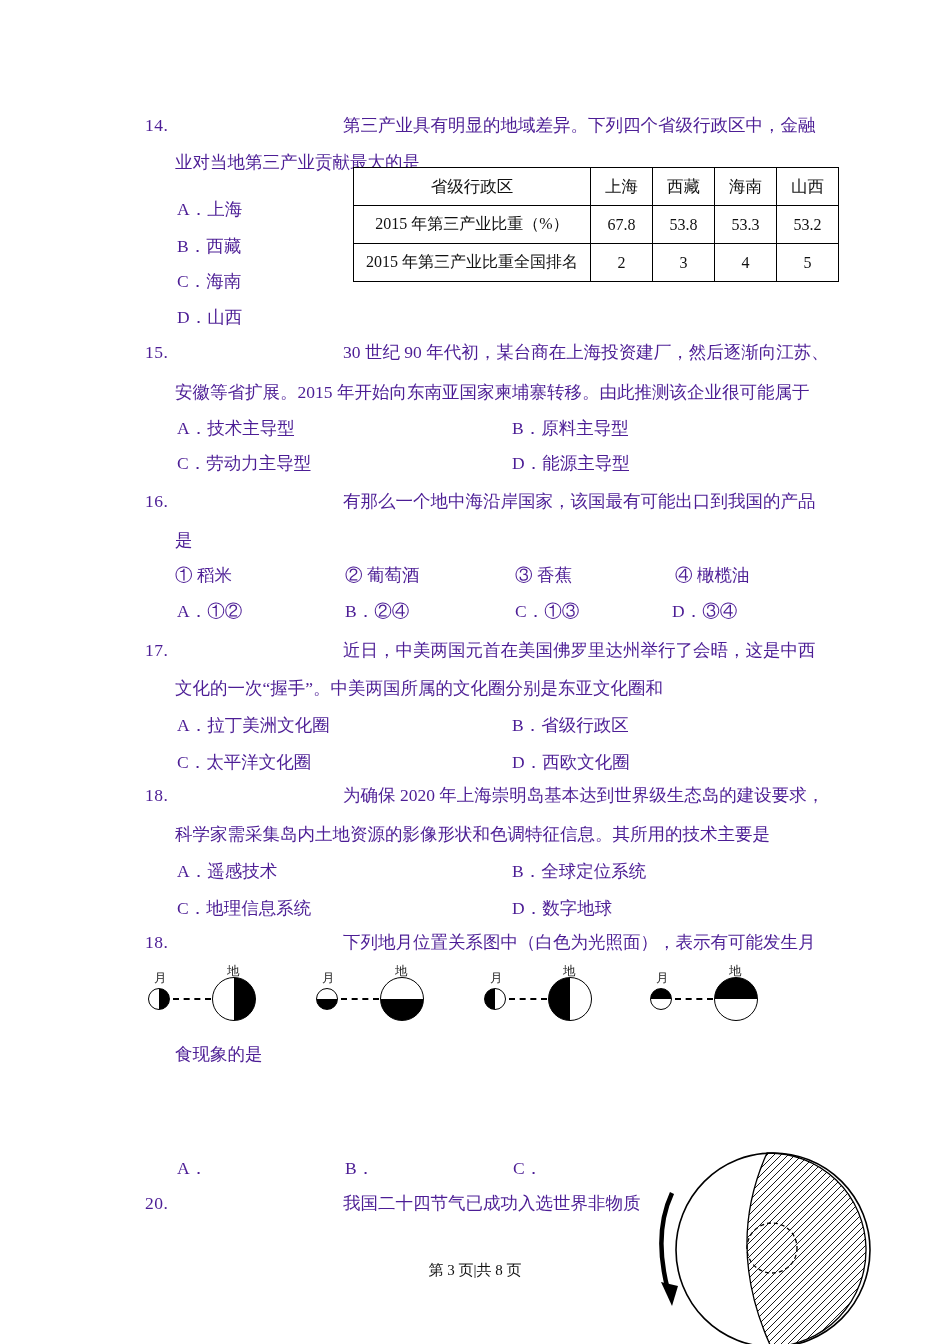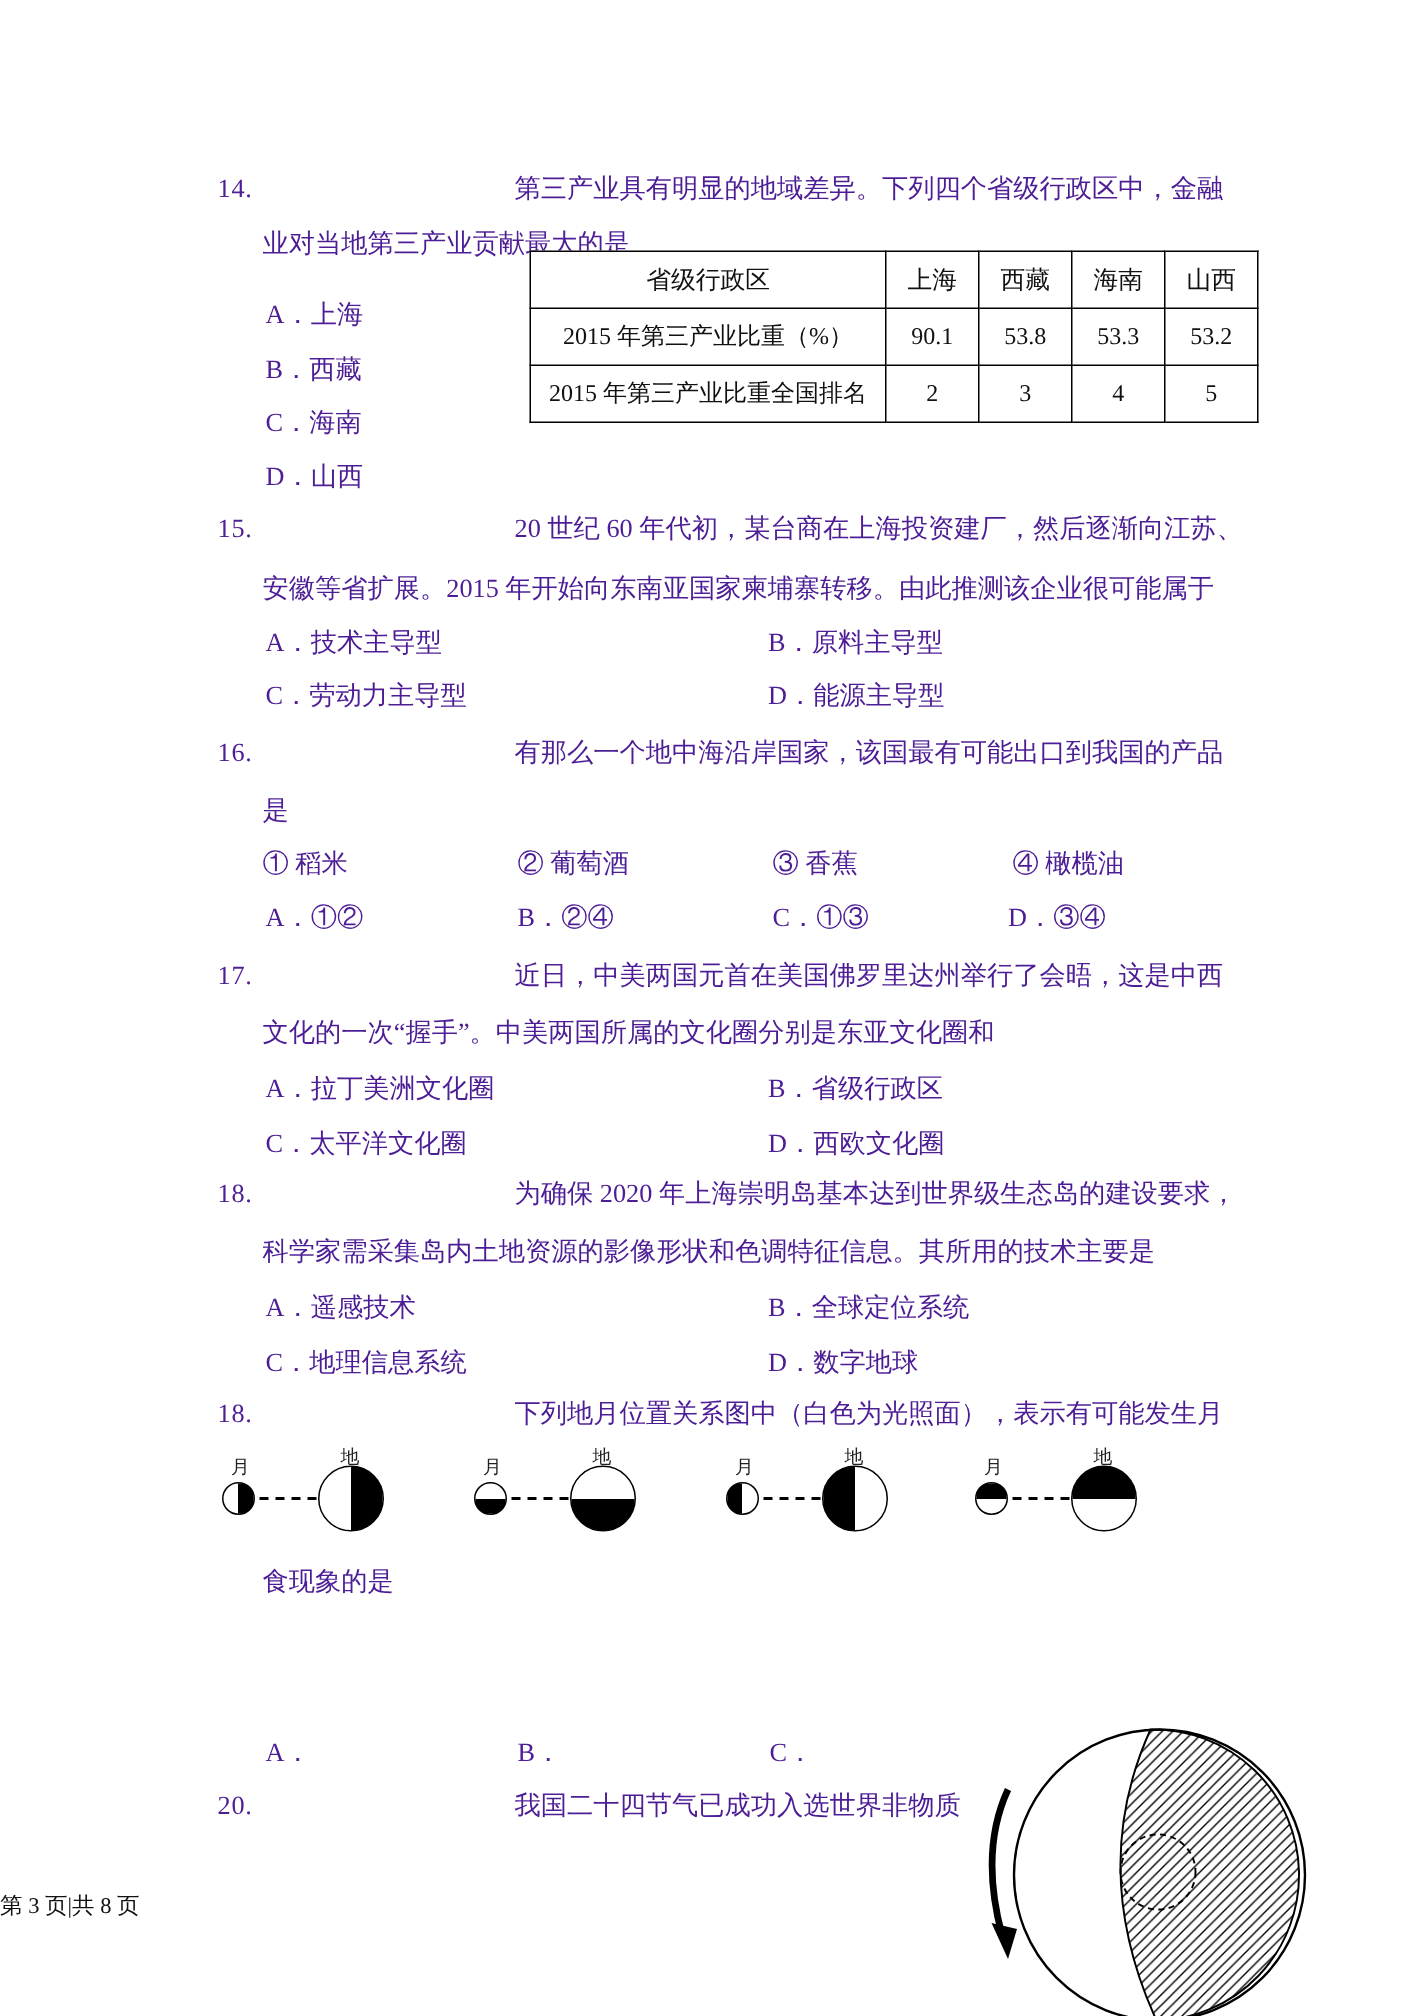--- a/index.html
+++ b/index.html
@@ -49,21 +49,21 @@
   .circle { position:absolute; border:1.4px solid #000; border-radius:50%; background:#fff; }
   .moonc { width:22px; height:22px; left:0; top:25px; }
   .earthc { width:44px; height:44px; left:64px; top:14px; }
   .dash { position:absolute; left:25px; top:35px; width:38px; border-top:2px dashed #000; }
   .fill-right  { background:linear-gradient(to right,#fff 50%,#000 50%); }
   .fill-left   { background:linear-gradient(to right,#000 50%,#fff 50%); }
   .fill-bottom { background:linear-gradient(to bottom,#fff 50%,#000 50%); }
   .fill-top    { background:linear-gradient(to bottom,#000 50%,#fff 50%); }
   .footer {
     position:absolute; left:0; top:1261px; width:950px;
-    font-size:15px; color:#111;
+    text-align:center; font-size:15px; color:#111;
   }
   svg.globe { position:absolute; left:655px; top:1148px; }
 </style>
 </head>
 <body>
 
 <div>
 
   <span class="t qnum" style="left:145px;top:115px">14.</span>
   <span class="t" style="left:343px;top:115px">第三产业具有明显的地域差异。下列四个省级行政区中，金融</span>
@@ -73,42 +73,42 @@
     <tbody>
         <tr class="head">
       <td class="c0">省级行政区</td>
       <td class="c">上海</td>
       <td class="c">西藏</td>
       <td class="c">海南</td>
       <td class="c">山西</td>
     </tr>
     <tr>
       <td class="c0">2015 年第三产业比重（%）</td>
-      <td class="c">90.1</td>
+      <td class="c">67.8</td>
       <td class="c">53.8</td>
       <td class="c">53.3</td>
       <td class="c">53.2</td>
     </tr>
     <tr>
       <td class="c0">2015 年第三产业比重全国排名</td>
       <td class="c">2</td>
       <td class="c">3</td>
       <td class="c">4</td>
       <td class="c">5</td>
     </tr>
   </tbody>
     </table>
 
   <span class="t" style="left:177px;top:199px">A．上海</span>
   <span class="t" style="left:177px;top:236px">B．西藏</span>
   <span class="t" style="left:177px;top:271px">C．海南</span>
   <span class="t" style="left:177px;top:307px">D．山西</span>
 
   <span class="t qnum" style="left:145px;top:342px">15.</span>
-  <span class="t" style="left:343px;top:342px">20 世纪 60 年代初，某台商在上海投资建厂，然后逐渐向江苏、</span>
+  <span class="t" style="left:343px;top:342px">30 世纪 90 年代初，某台商在上海投资建厂，然后逐渐向江苏、</span>
   <span class="t" style="left:175px;top:382px">安徽等省扩展。2015 年开始向东南亚国家柬埔寨转移。由此推测该企业很可能属于</span>
   <span class="t" style="left:177px;top:418px">A．技术主导型</span>
   <span class="t" style="left:512px;top:418px">B．原料主导型</span>
   <span class="t" style="left:177px;top:453px">C．劳动力主导型</span>
   <span class="t" style="left:512px;top:453px">D．能源主导型</span>
 
   <span class="t qnum" style="left:145px;top:491px">16.</span>
   <span class="t" style="left:343px;top:491px">有那么一个地中海沿岸国家，该国最有可能出口到我国的产品</span>
   <span class="t" style="left:175px;top:530px">是</span>
   <span class="t" style="left:175px;top:565px">① 稻米</span>

